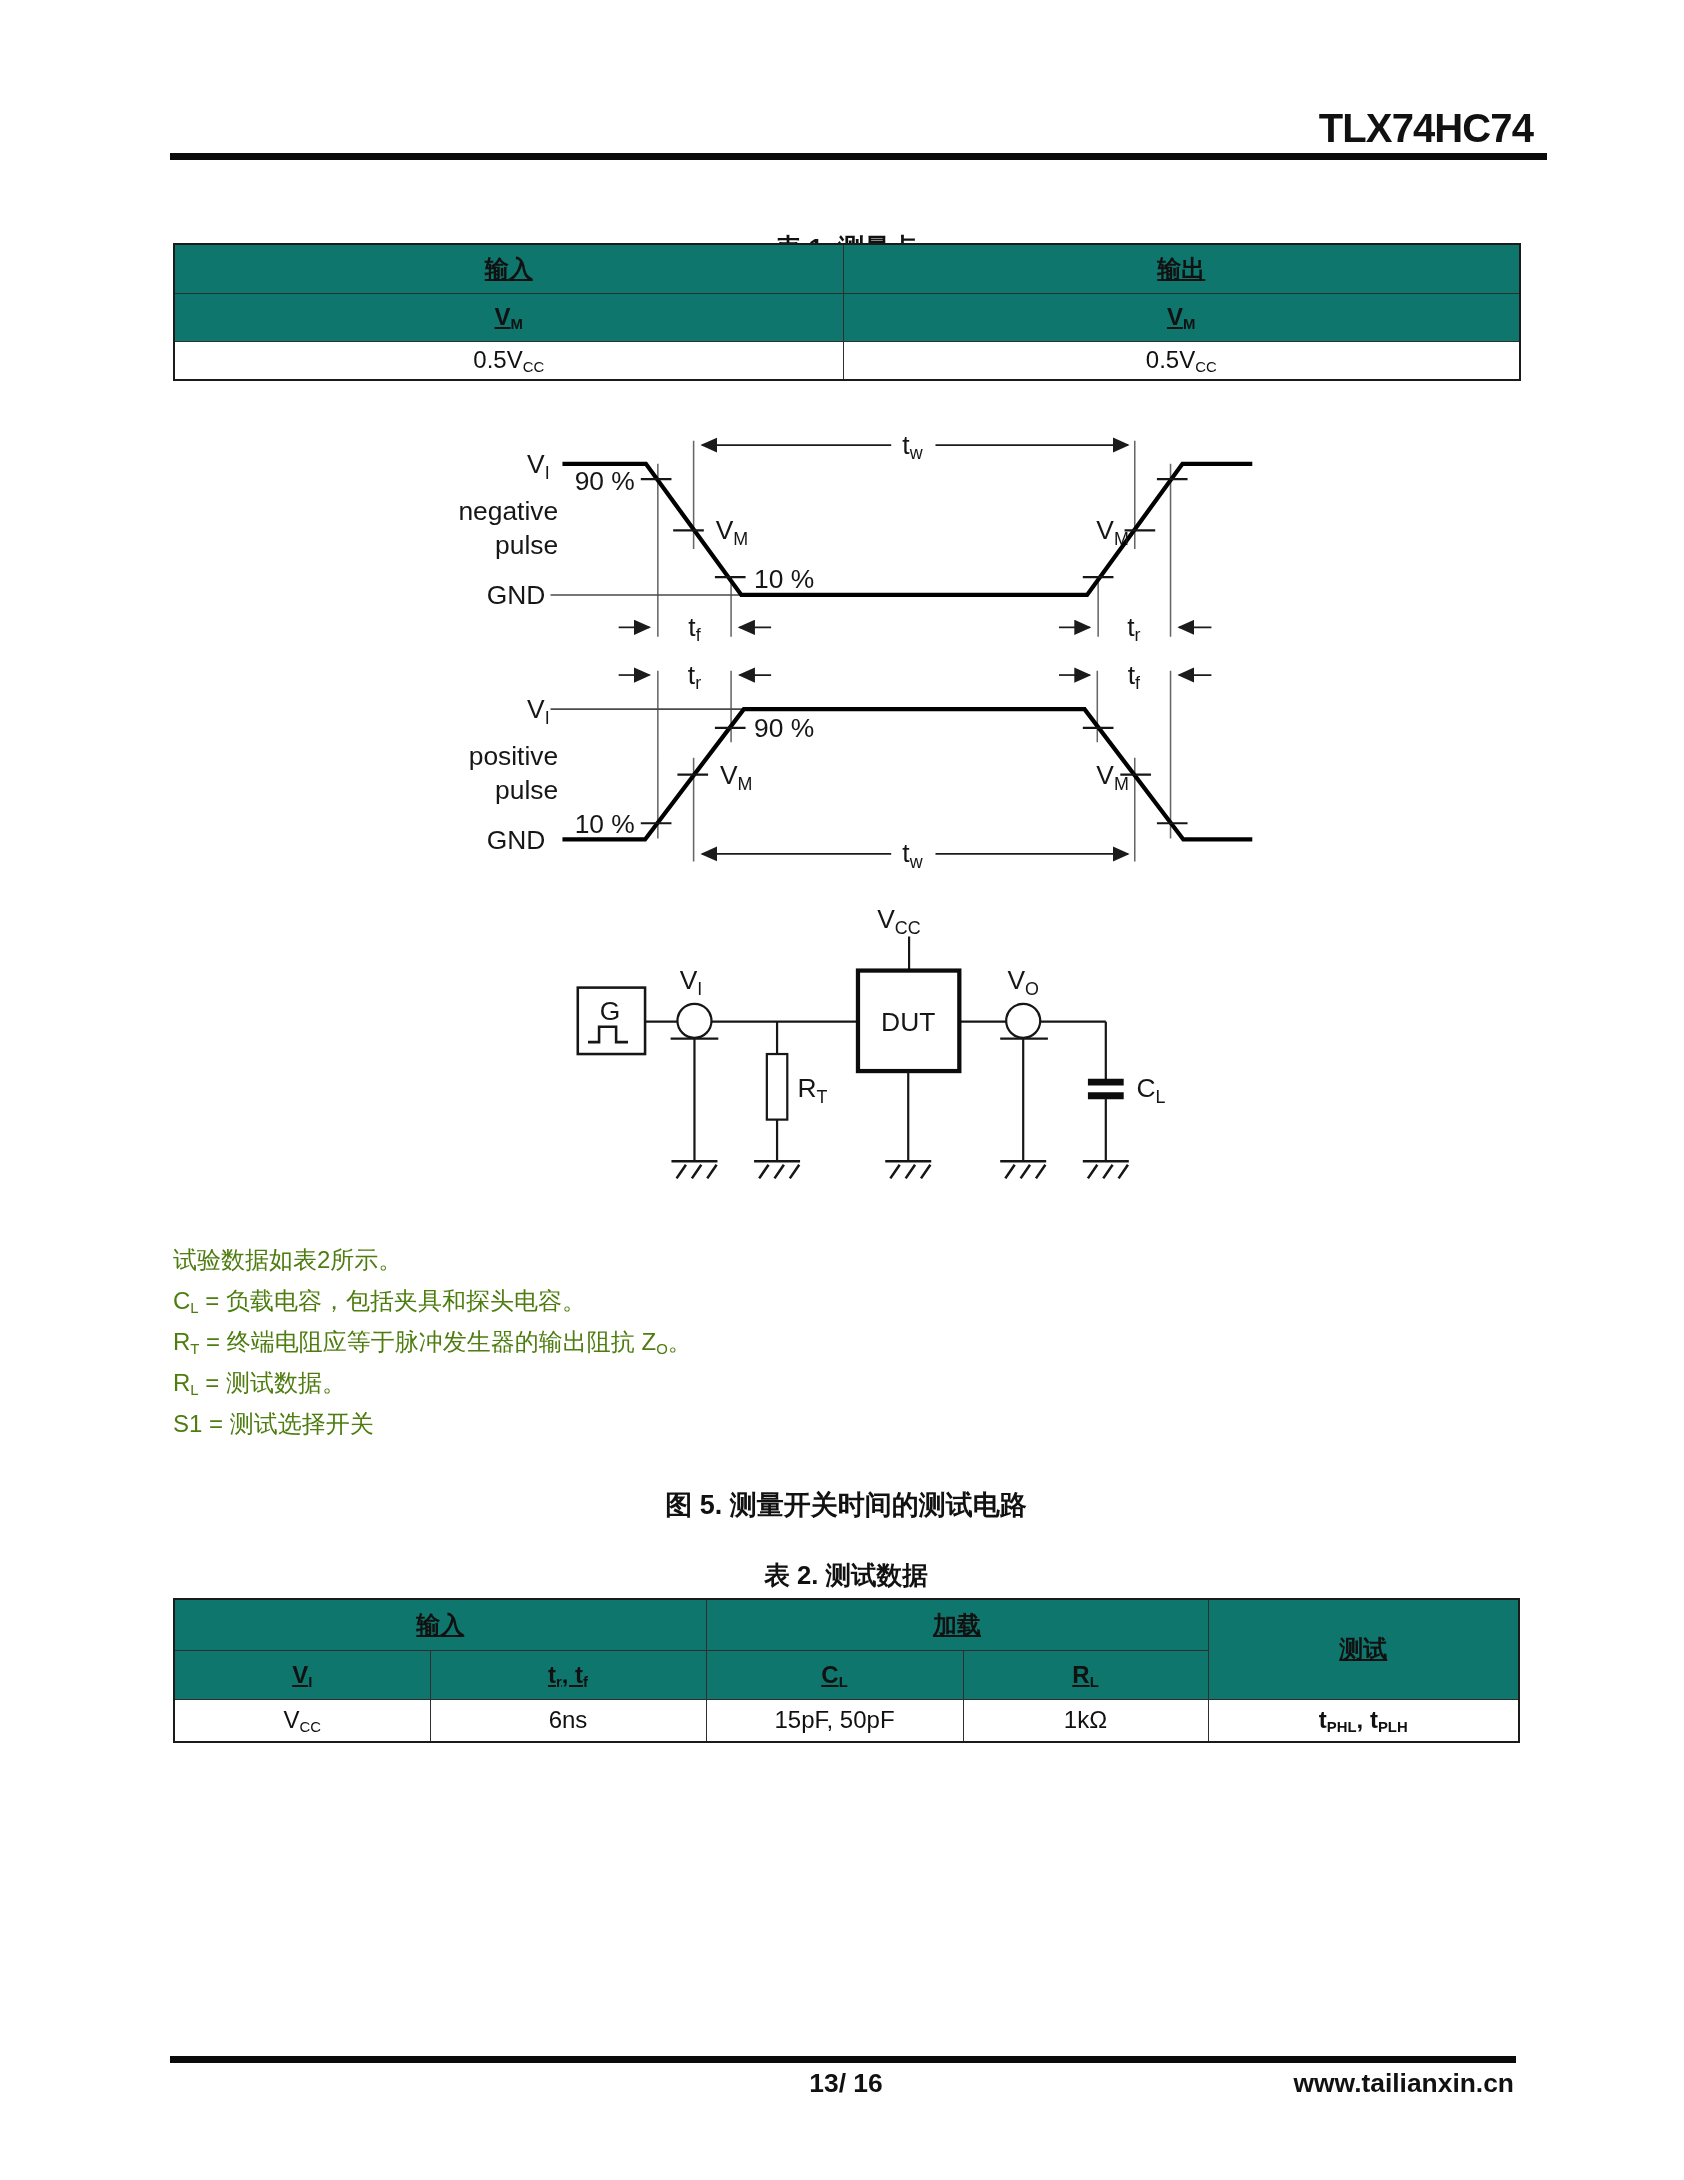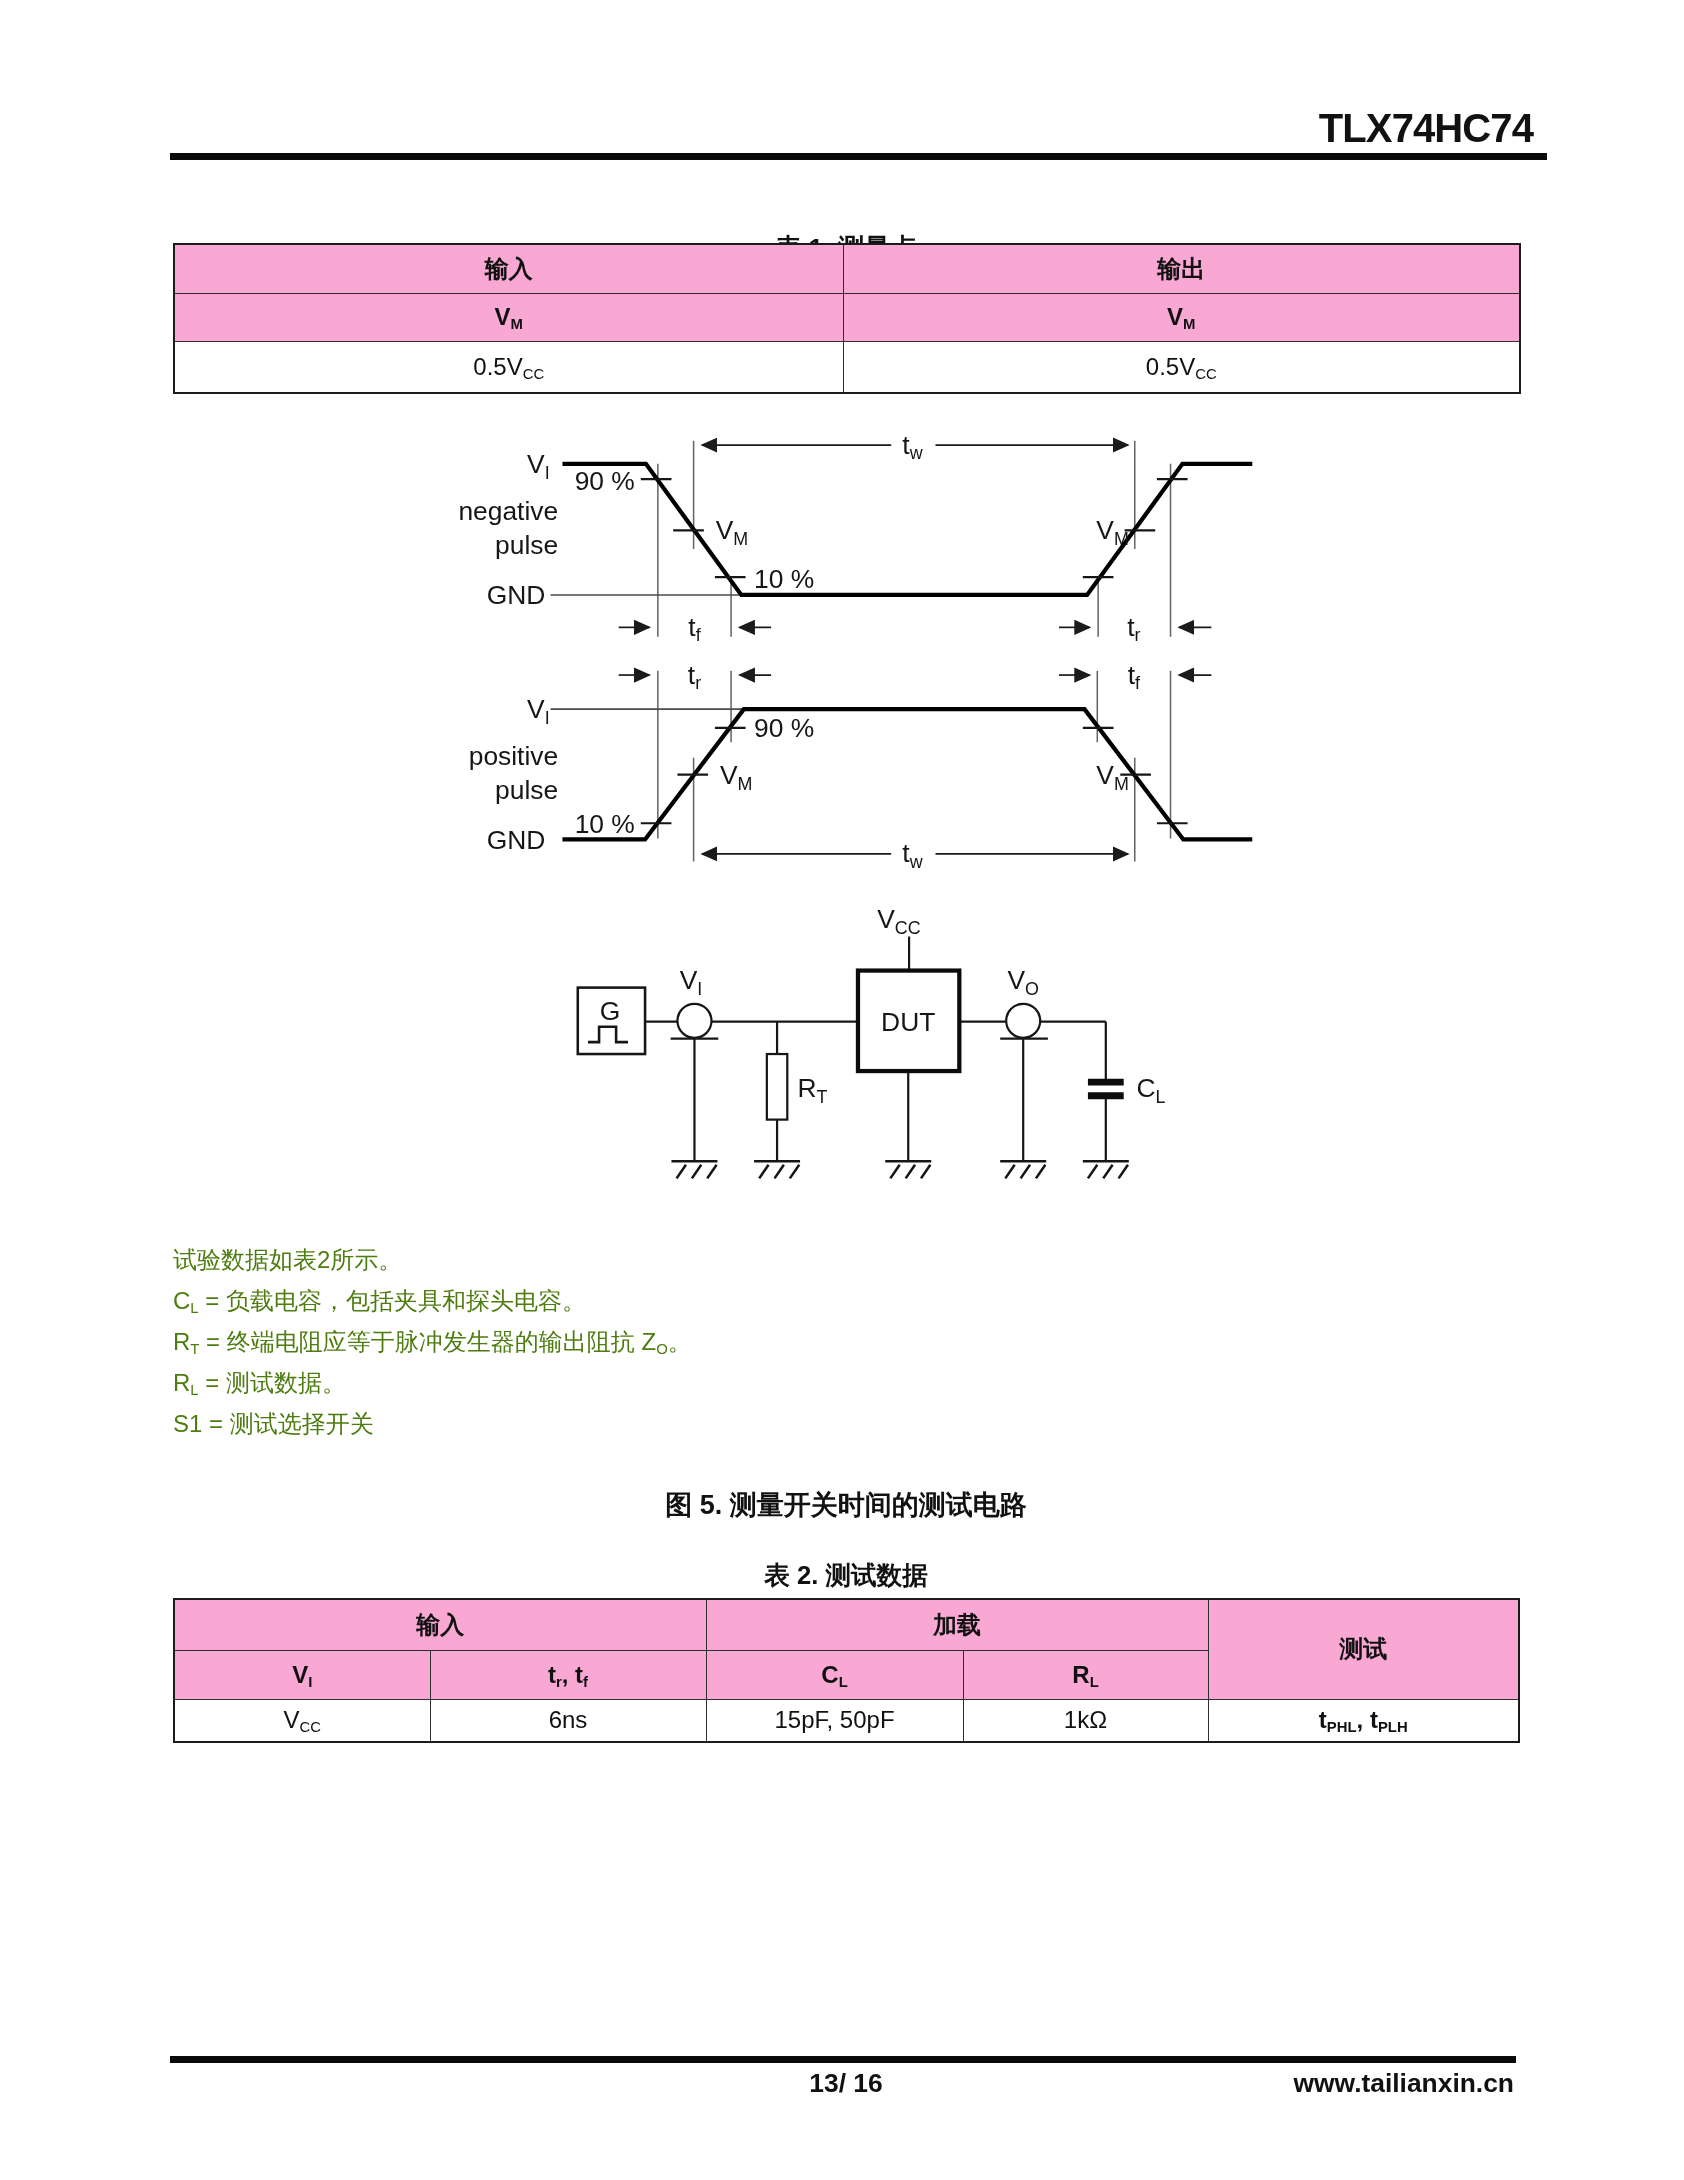--- a/index.html
+++ b/index.html
@@ -10,21 +10,21 @@
   .rule{left:170px;top:153px;width:1377px;height:6.8px;background:#0a0a0a;}
   
   .cap{left:173px;width:1346px;text-align:center;font-weight:bold;}
   .t1cap{top:194px;font-size:26.4px;margin-top:37px;}
   .figcap{top:1487px;font-size:27px;}
   .t2cap{top:1558px;font-size:25.6px;}
   
   table{border-collapse:collapse;table-layout:fixed;border:2.6px solid #1b1b1b;}
   td,th{border:1.7px solid #2f2f2f;text-align:center;vertical-align:middle;font-size:24px;padding:0;}
   th{font-weight:bold;}
-  .hdr{background:#f9a8d4;}
+  .hdr{background:#0f766e;text-decoration:underline;}
   sub{font-size:0.62em;vertical-align:-0.25em;line-height:0;}
   .t1{left:173px;top:243px;width:1346px;}
   .t2{left:173px;top:1598px;width:1346px;}
   
   .notes{left:173px;top:1239px;font-size:24px;color:#4d7c0f;}
   .note-line{height:41px;line-height:41px;white-space:nowrap;}
   
   .fig{left:375px;top:417px;}
   .fig text{font-size:31px;fill:#161616;}
   .fig .s{font-size:21px;}
@@ -55,21 +55,21 @@
     </colgroup>
   <tbody>
       <tr style="height:49px">
     <th class="hdr">输入</th>
     <th class="hdr">输出</th>
   </tr>
   <tr style="height:48px">
     <th class="hdr"><span>V</span><sub>M</sub></th>
     <th class="hdr"><span>V</span><sub>M</sub></th>
   </tr>
-  <tr style="height:52px">
+  <tr style="height:39px">
     <td><span>0.5V</span><sub>CC</sub></td>
     <td><span>0.5V</span><sub>CC</sub></td>
   </tr>
 </tbody>
   </table>
 
 <svg class="abs fig" width="937" height="775" viewBox="440 490 1100 910">
   <defs>
     <marker id="arr" markerWidth="10" markerHeight="9" refX="9" refY="4.5" orient="auto">
       <path d="M0,0 L10,4.5 L0,9 Z" fill="#1b1b1b"></path>

